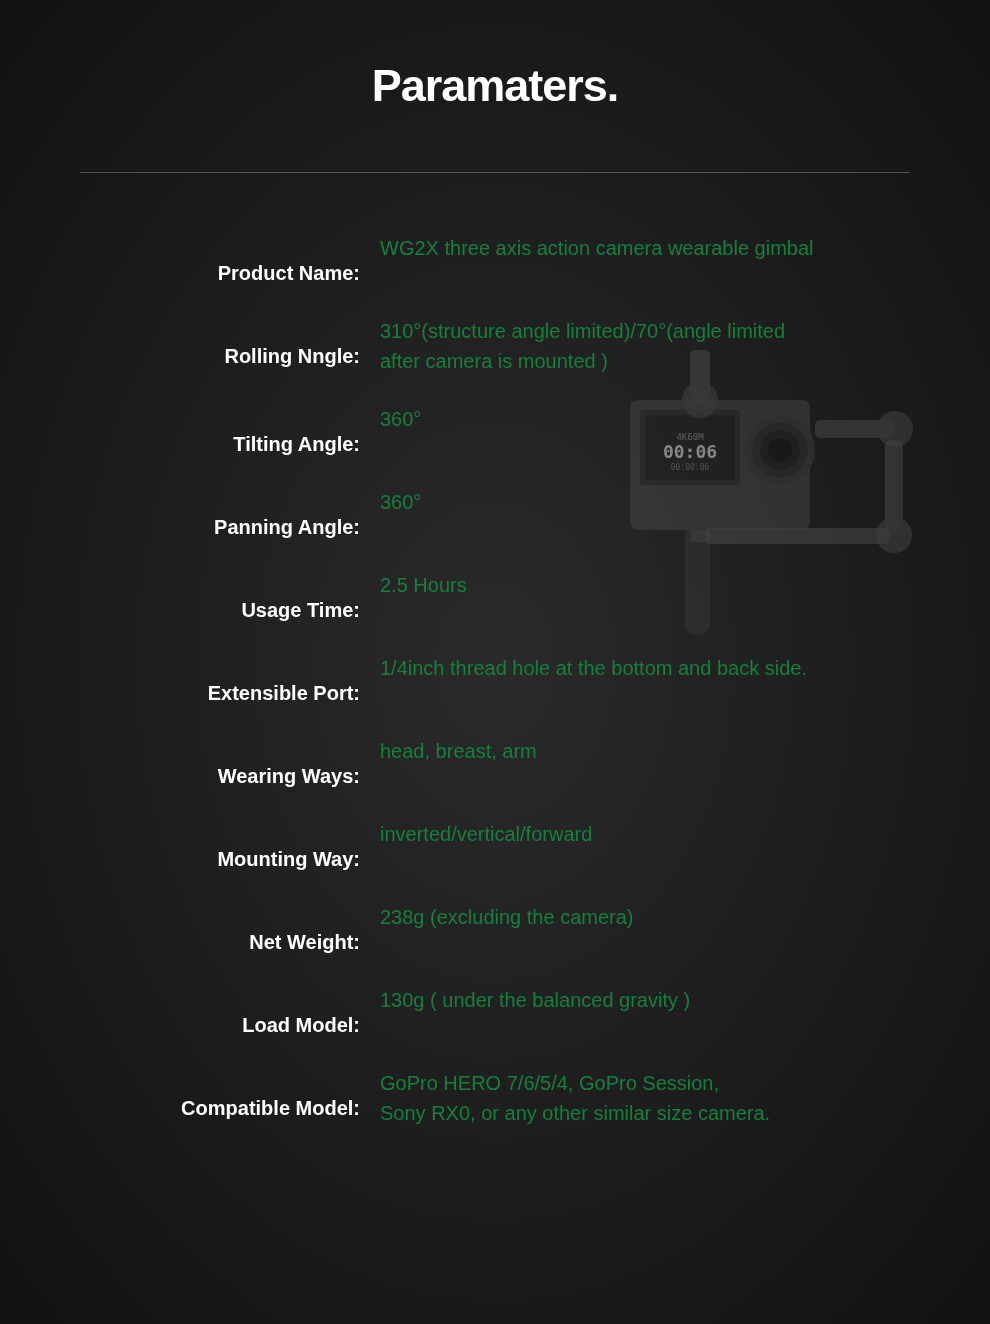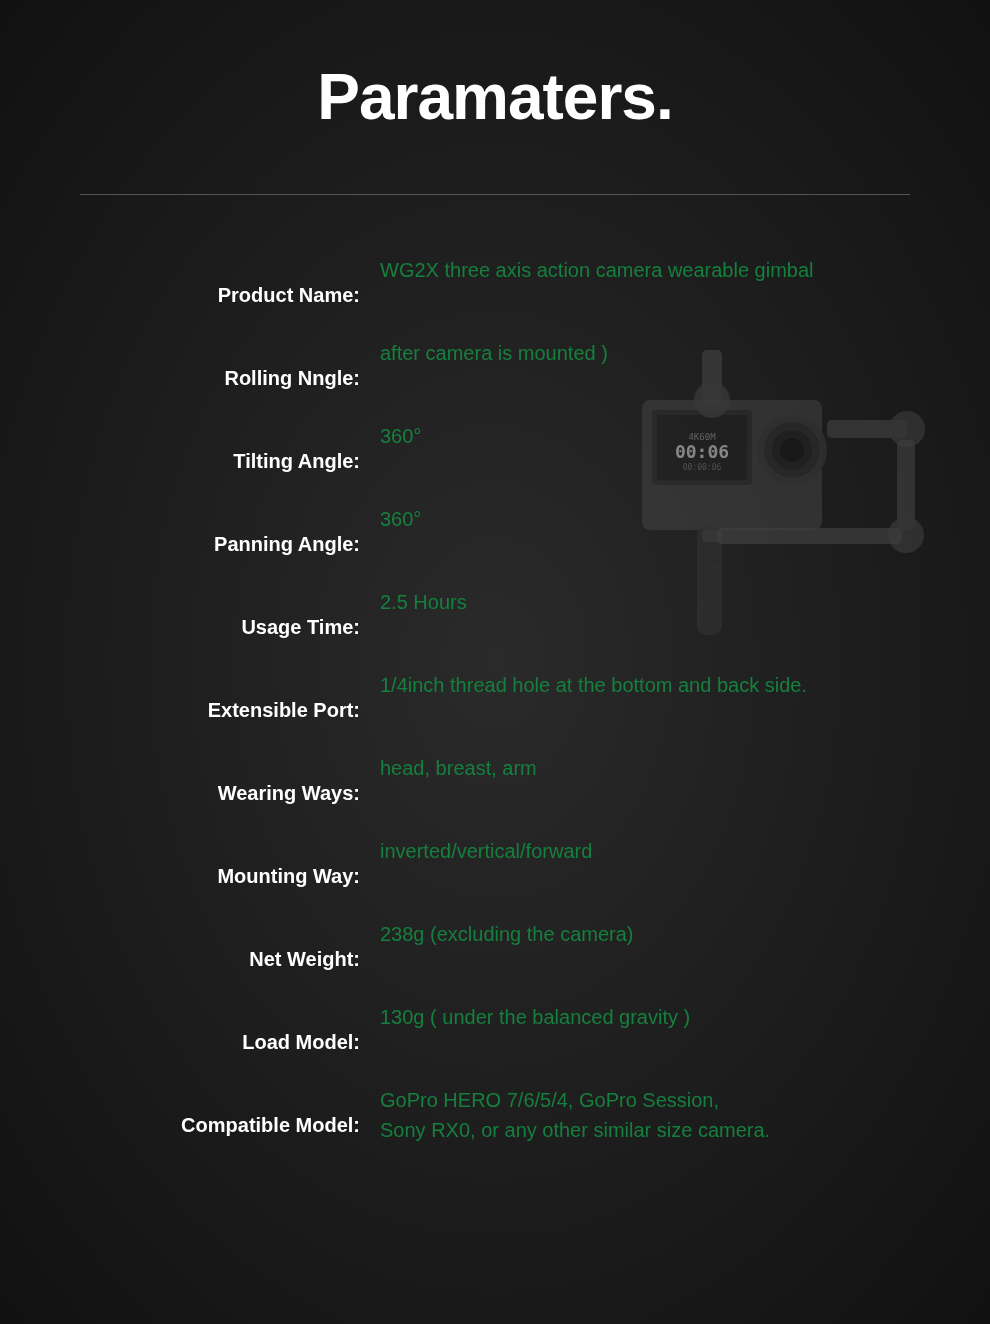--- a/index.html
+++ b/index.html
@@ -20,39 +20,39 @@
 
     .page-container {
       width: 990px;
       min-height: 1324px;
       position: relative;
       padding: 60px 80px;
     }
 
     .page-title {
       text-align: center;
-      font-size: 64px;
+      font-size: 45px;
       font-weight: 900;
       color: #ffffff;
       font-family: 'Arial Black', 'Arial', sans-serif;
       letter-spacing: -1px;
       margin-bottom: 40px;
       padding-bottom: 20px;
     }
 
     .divider {
       width: 100%;
       height: 1px;
       background-color: #555555;
       margin-bottom: 60px;
     }
 
     .camera-image-container {
       position: absolute;
-      right: 48px;
+      right: 60px;
       top: 340px;
       width: 340px;
       height: 320px;
       opacity: 0.45;
       pointer-events: none;
     }
 
     .camera-svg {
       width: 100%;
       height: 100%;
@@ -143,20 +143,21 @@
 
   <div class="content-area">
     <div class="specs-container" id="specs-container">
     <div class="spec-row">
           <div class="spec-label">Product Name:</div>
           <div class="spec-value">WG2X three axis action camera wearable gimbal</div>
         </div>
         <div class="spec-row">
           <div class="spec-label">Rolling Nngle:</div>
           <div class="spec-value">
+            <div>310°(structure angle limited)/70°(angle limited</div>
             <div>after camera is mounted )</div>
           </div>
         </div>
         <div class="spec-row">
           <div class="spec-label">Tilting Angle:</div>
           <div class="spec-value">360°</div>
         </div>
         <div class="spec-row">
           <div class="spec-label">Panning Angle:</div>
           <div class="spec-value">360°</div>

